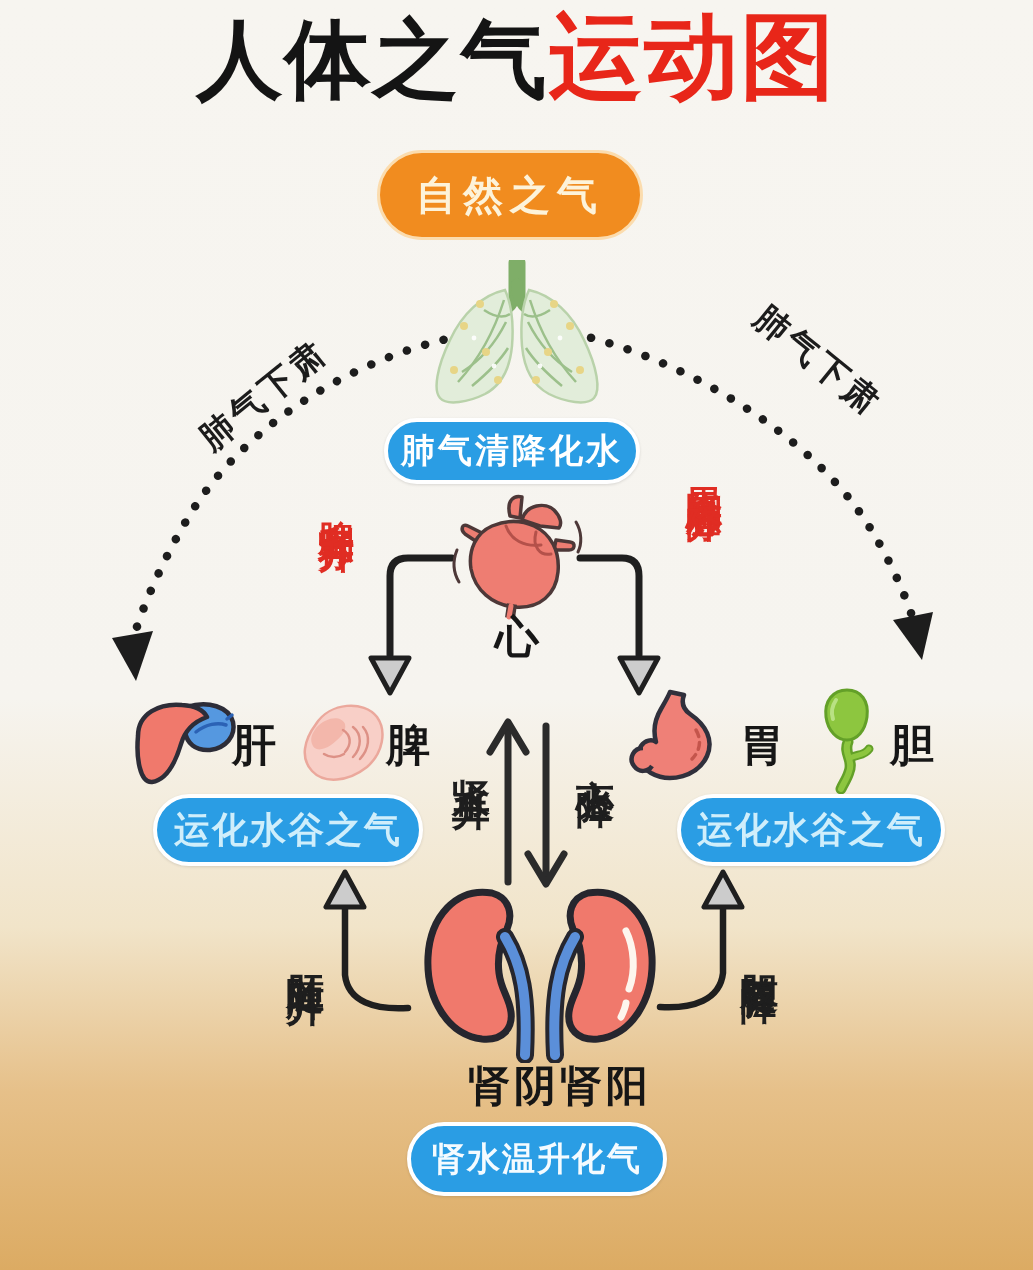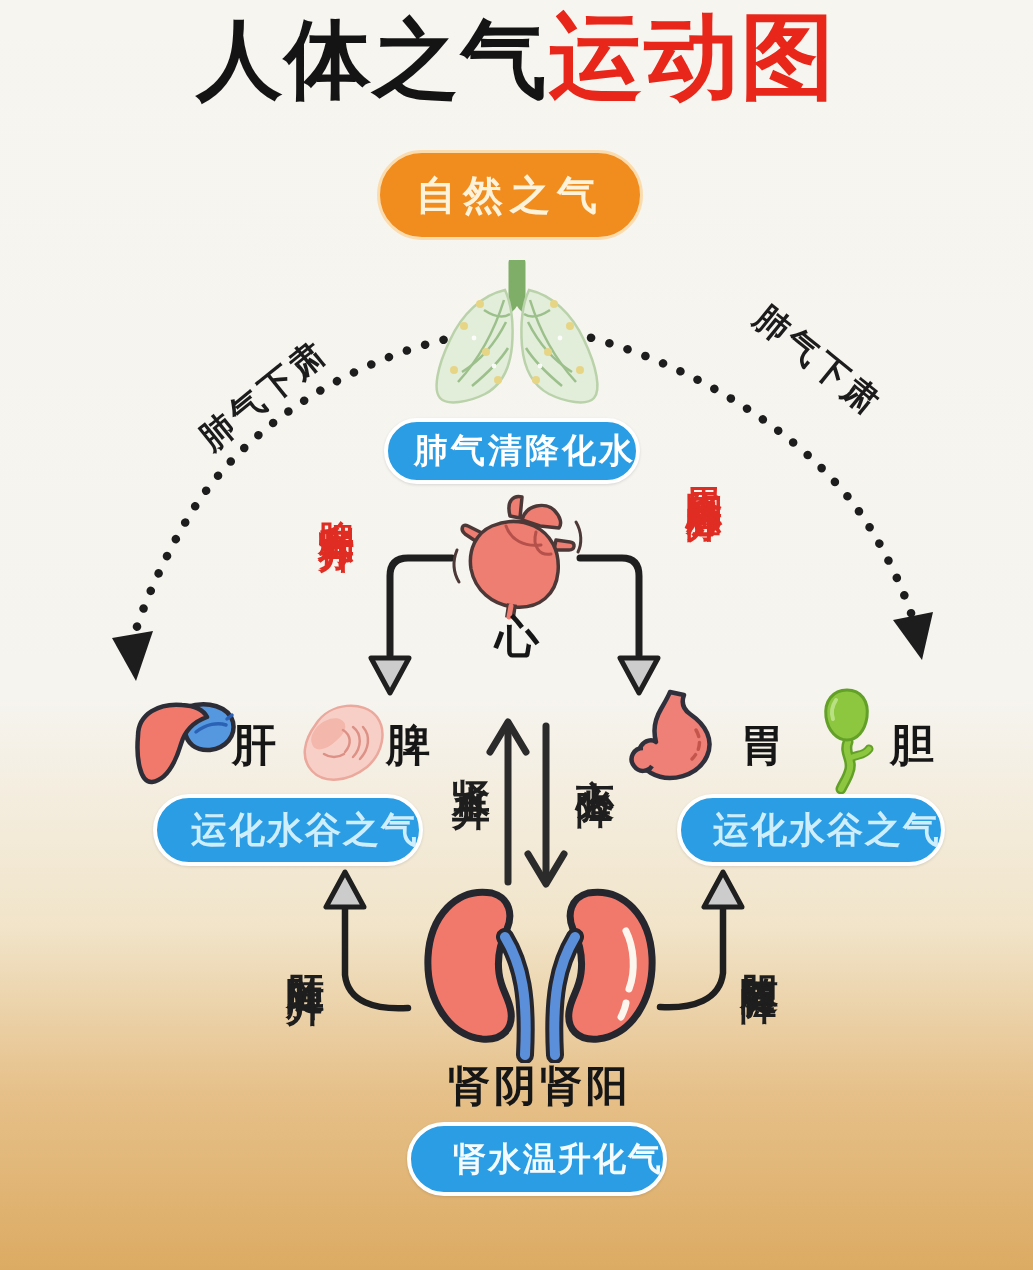--- a/index.html
+++ b/index.html
@@ -10,21 +10,21 @@
   }
   .abs{position:absolute;}
   
   .title{left:0;top:8px;width:1033px;text-align:center;white-space:nowrap;line-height:1.05;}
   .title .t-black{font-size:86px;font-weight:900;color:#141414;letter-spacing:2px;}
   .title .t-red{font-size:94px;font-weight:900;color:#e82619;letter-spacing:2px;}
   
   .pill{display:flex;align-items:center;justify-content:center;border-radius:45px;text-align:center;}
   .pill-orange{left:377px;top:150px;width:260px;height:84px;background:#f18c1f;border:3px solid #fbdcae;
     color:#fdf3da;font-size:40px;font-weight:900;letter-spacing:7px;}
-  .pill-blue{background:#2a9de4;border:4px solid #ffffff;font-weight:900;box-shadow:0 1px 3px rgba(0,0,0,.12);justify-content:flex-end;}
+  .pill-blue{background:#2a9de4;border:4px solid #ffffff;font-weight:900;box-shadow:0 1px 3px rgba(0,0,0,.12);}
   .pill-lung{left:384px;top:418px;width:248px;height:58px;color:#ffffff;font-size:34px;letter-spacing:3px;}
   .pill-left{left:153px;top:794px;width:262px;height:64px;color:#cfeefb;font-size:36px;letter-spacing:2px;}
   .pill-right{left:677px;top:794px;width:260px;height:64px;color:#cfeefb;font-size:36px;letter-spacing:2px;}
   .pill-kidney{left:407px;top:1122px;width:252px;height:66px;color:#f4fbff;font-size:33px;letter-spacing:2px;}
   
   .arc-label{font-size:34px;font-weight:800;color:#1c1c1c;white-space:nowrap;letter-spacing:4px;}
   .arc-label-left{left:188px;top:372px;transform:rotate(-39deg);}
   .arc-label-right{left:742px;top:338px;transform:rotate(39deg);}
   
   .vtext{writing-mode:vertical-rl;text-orientation:upright;white-space:nowrap;line-height:1;}
@@ -36,21 +36,21 @@
   .flow-down-label{left:576px;top:748px;}
   .bottom-left-label{left:286px;top:944px;}
   .bottom-right-label{left:740px;top:944px;}
   
   .organ-cap{font-size:44px;font-weight:700;color:#161616;}
   .cap-heart{left:477px;top:608px;width:80px;text-align:center;}
   .cap-liver{left:232px;top:716px;}
   .cap-spleen{left:386px;top:716px;}
   .cap-stomach{left:740px;top:716px;}
   .cap-gb{left:890px;top:716px;}
-  .cap-kidneys{left:428px;top:1058px;width:224px;text-align:center;font-size:42px;letter-spacing:4px;}
+  .cap-kidneys{left:428px;top:1058px;width:224px;text-align:right;font-size:42px;letter-spacing:4px;}
   svg{display:block;}
 </style>
 </head>
 <body>
 
 <div id="canvas">
 
   <svg class="abs" style="left:0;top:0;" width="1033" height="1270" viewBox="0 0 1033 1270">
 
     <g>

